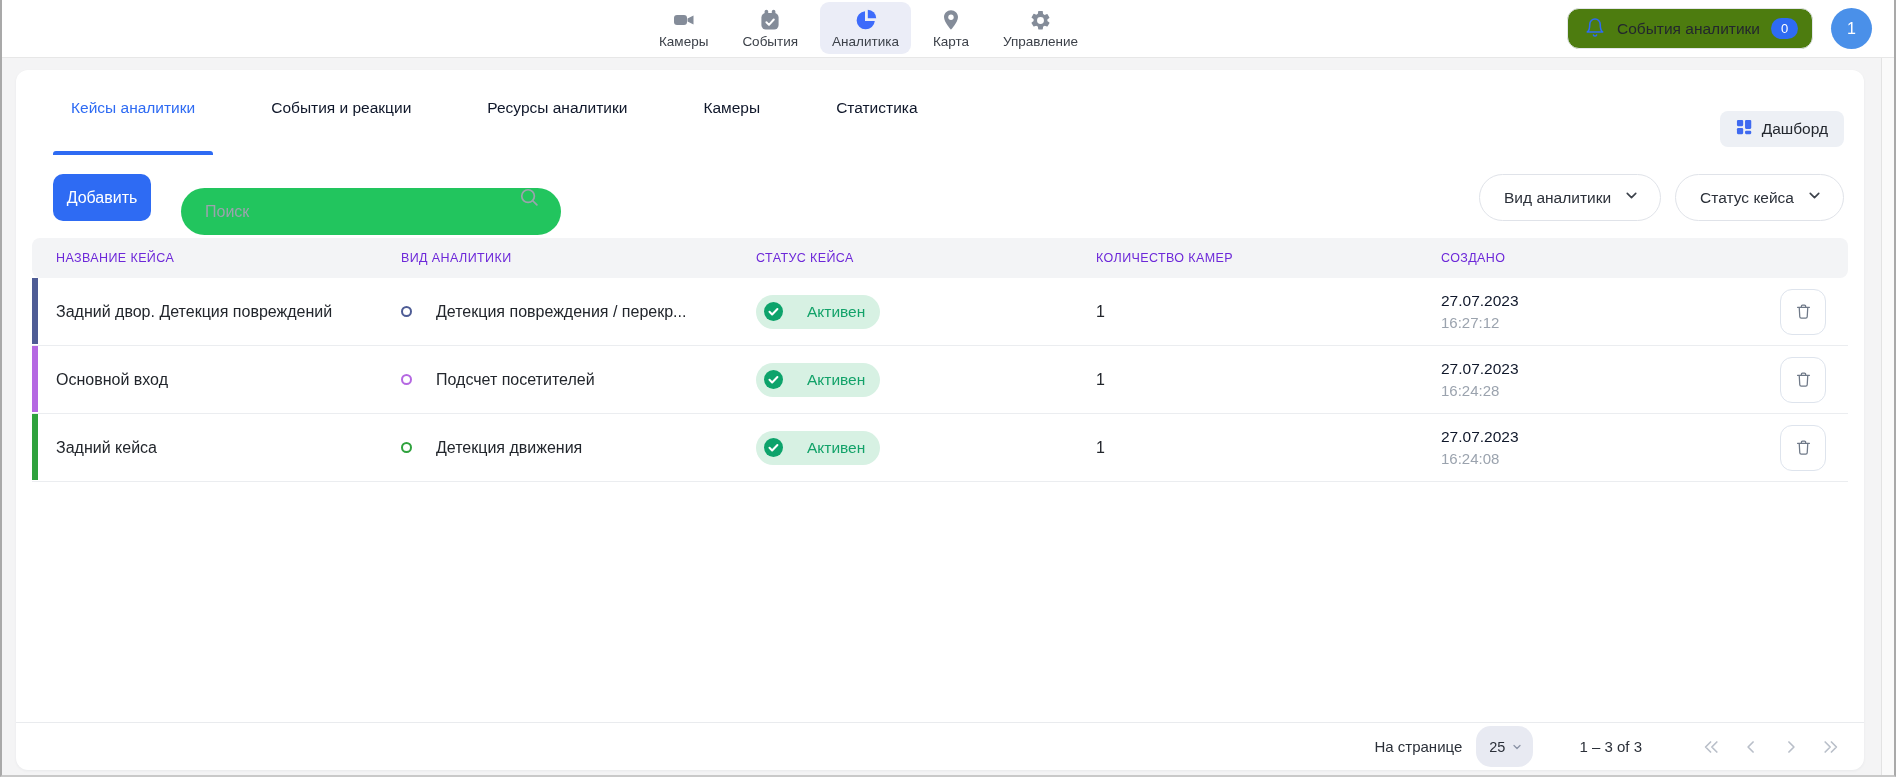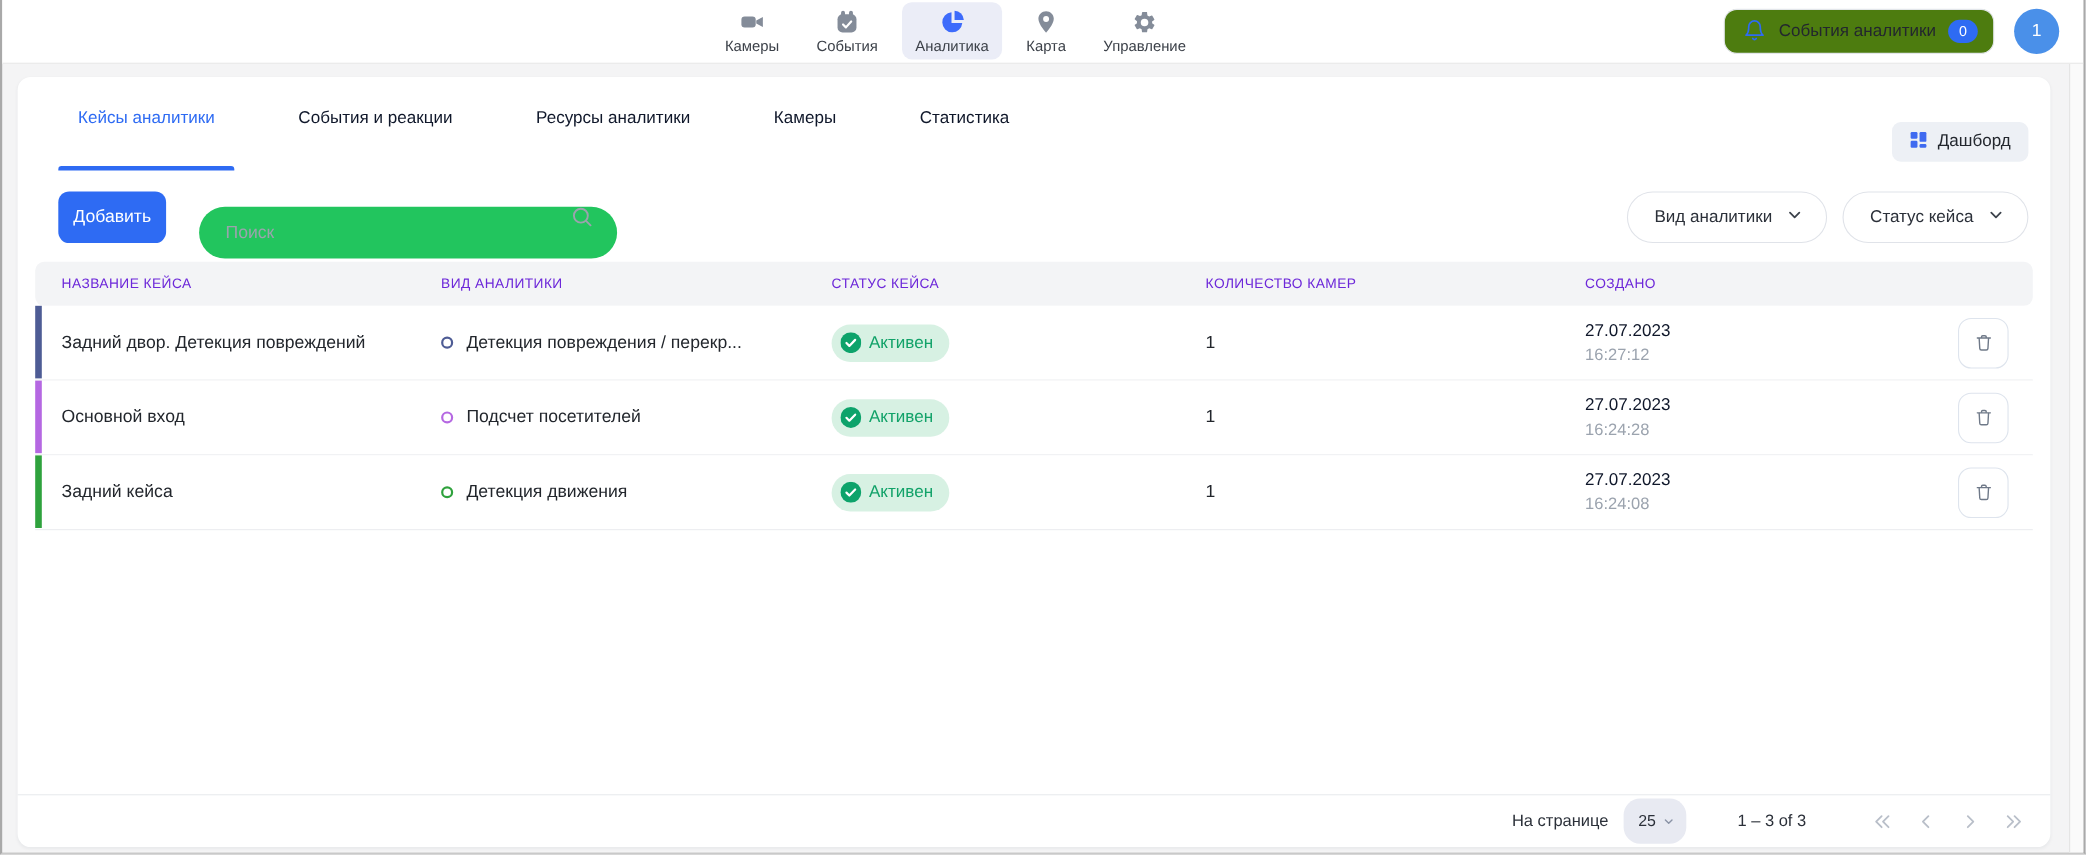--- a/index.html
+++ b/index.html
@@ -45,23 +45,23 @@
   .filter-btn { display:flex; align-items:center; gap:12px; height:47px; padding:0 20px 0 24px; background:#fff; border:1px solid #e0e3e9; border-radius:24px; font-size:15.5px; color:#2b3039; cursor:pointer; font-family:inherit; }
 
   
   .table { margin:17px 16px 0 16px; }
   .grid-cols { display:grid; grid-template-columns:345px 355px 340px 345px 350px 1fr; align-items:center; }
   .thead { height:40px; background:#f3f4f6; border-radius:8px; }
   .th { font-size:12.5px; color:#6d28d9; letter-spacing:.4px; padding-left:24px; font-stretch:condensed; }
   .tr { height:68px; background:#fff; border-bottom:1px solid #ebedf0; position:relative; cursor:pointer; }
   .accent { position:absolute; left:0; top:0; bottom:1px; width:6px; border-radius:0; }
   .td { padding-left:24px; font-size:16px; color:#22262c; }
-  .type-cell { display:flex; align-items:center; gap:12px;text-align:center; }
+  .type-cell { display:flex; align-items:center; gap:24px;text-align:center; }
   .ring { width:11px; height:11px; border-radius:50%; border:2.5px solid #888; flex:none; }
-  .status-pill { display:inline-flex; align-items:center; gap:7px; height:34px; padding:0 15px 0 8px; background:#d7f1e3; border-radius:17px; }
+  .status-pill { display:inline-flex; align-items:center; gap:24px; height:34px; padding:0 15px 0 8px; background:#d7f1e3; border-radius:17px; }
   .status-pill .status-label { font-size:15.5px; color:#12a269; }
   .date-cell .date { font-size:15.5px; color:#0f172a; }
   .date-cell .time { font-size:15px; color:#9ba3ae; margin-top:4px; }
   .actions-cell { display:flex; justify-content:flex-end; padding-right:22px; }
   .trash-btn { width:46px; height:46px; background:#fff; border:1px solid #dee4ed; border-radius:12px; display:flex; align-items:center; justify-content:center; cursor:pointer; }
 
   .spacer { flex:1; }
 
   
   .card-footer { height:48px; border-top:1px solid #e9ebee; display:flex; align-items:center; justify-content:flex-end; gap:0; padding-right:20px; }

